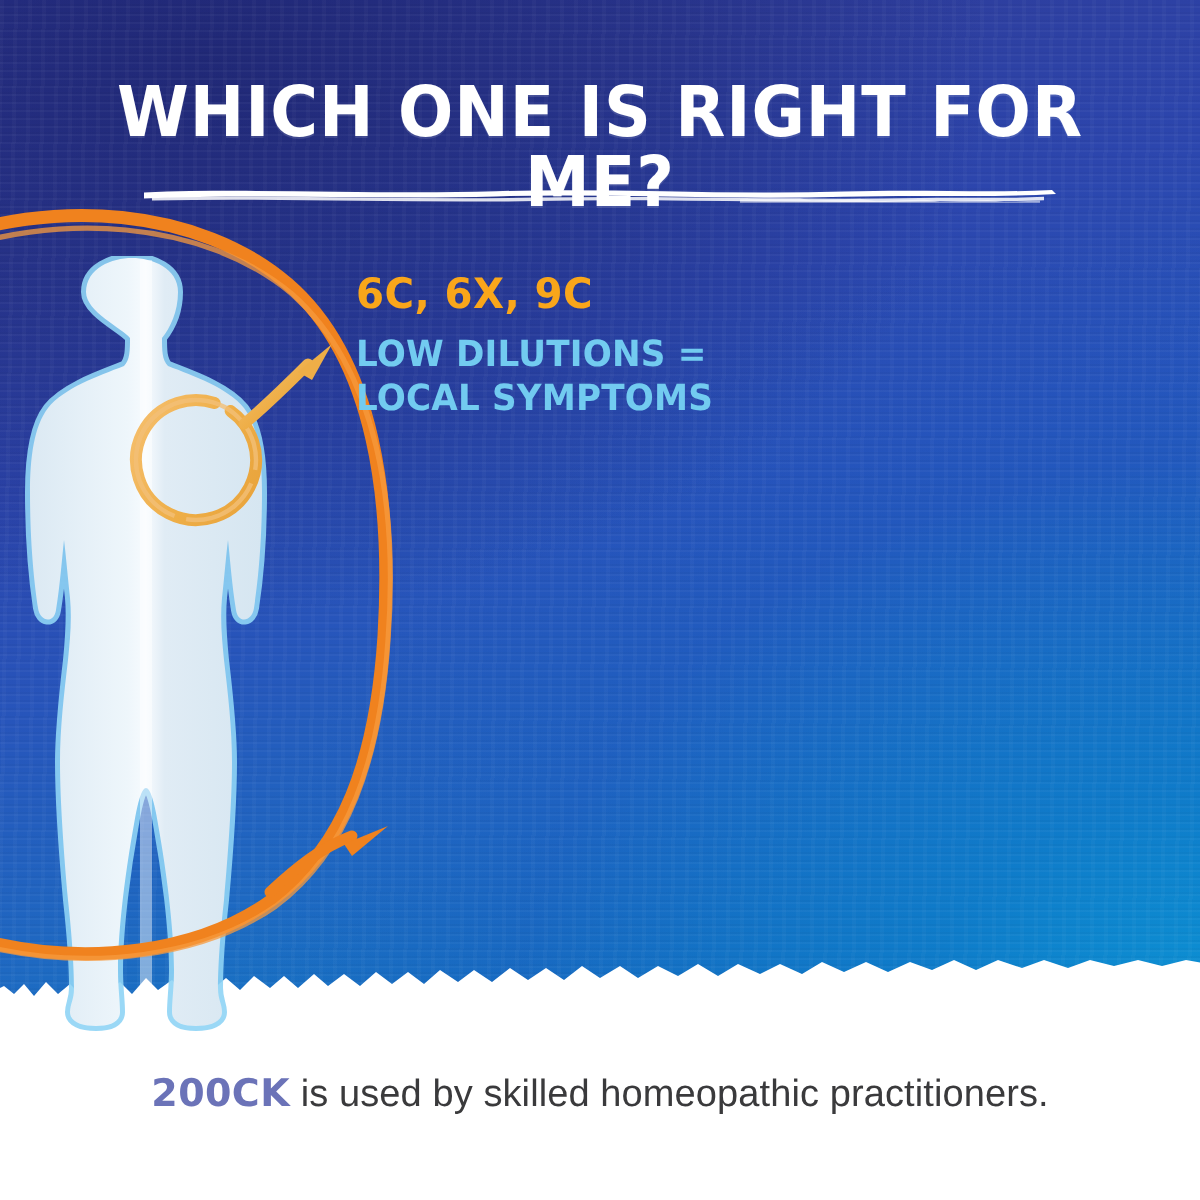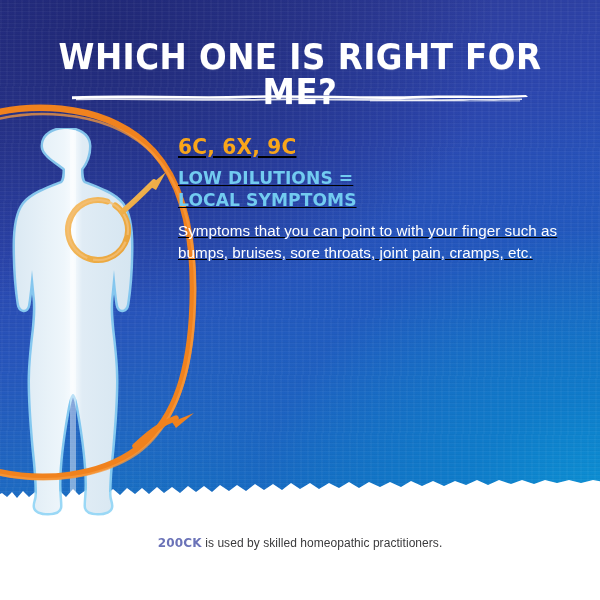--- a/index.html
+++ b/index.html
@@ -69,21 +69,21 @@
     text-shadow:0 1px 0 rgba(255,255,255,.12);
   }
   .title-underline{
     position:absolute;left:70px;top:92px;width:460px;height:12px;
   }
 
   
   .figure-wrap{position:absolute;left:-2px;top:128px;width:180px;height:400px;}
 
   
-  .blocks{position:absolute;left:178px;top:136px;width:408px;text-decoration:underline;}
+  .blocks{position:absolute;left:178px;top:136px;width:408px;}
   .block{margin-bottom:0;}
   .dose{
     font-family:"DejaVu Sans", sans-serif;
     font-weight:700;
     font-size:21px;
     letter-spacing:.2px;
     line-height:1.12;
     margin:0 0 7px 0;
     transform:scaleX(.96);
     transform-origin:left center;
@@ -109,21 +109,21 @@
     letter-spacing:.05px;
     margin:0;
     font-weight:400;
   }
   .gap{height:25px;}
 
   
   .caption{
     position:absolute;left:0;right:0;top:536px;
     text-align:center;
-    font-size:12px;
+    font-size:19px;
     color:#3a3a3c;
     letter-spacing:.05px;
   }
   .caption b{
     color:#6b73b8;
     font-family:"DejaVu Sans", sans-serif;
     font-weight:700;
     letter-spacing:.2px;
   }
 </style>
@@ -233,21 +233,20 @@
   </div>
 
   <div class="blocks">
 
     <div class="block">
       <div class="dose gold">6C, 6X, 9C</div>
       <div class="sub">
         <div>LOW DILUTIONS =</div>
         <div>LOCAL SYMPTOMS</div>
       </div>
-      <p class="body">Symptoms that you can point to with your finger such as bumps, bruises, sore throats, joint pain, cramps, etc.</p>
     </div>
 
     <div class="gap"></div>
 
 
   </div>
 
   <div class="caption">
     <b>200CK</b><span> is used by skilled homeopathic practitioners.</span>
   </div>

